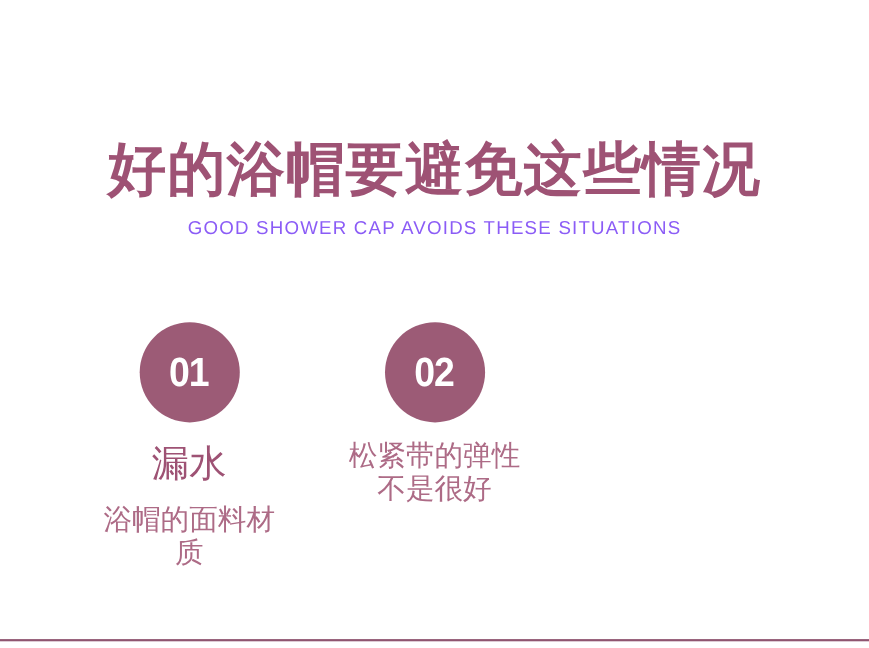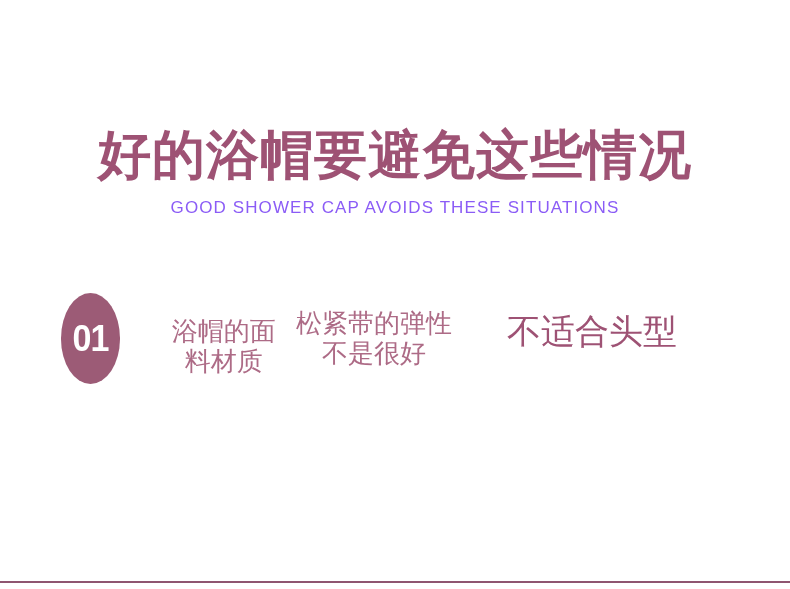--- a/index.html
+++ b/index.html
@@ -62,24 +62,23 @@
     width: 668px;
     display: flex;
     flex-direction: row;
     align-items: flex-start;
     justify-content: space-between;
   }
 
   .item {
     width: 222px;
     display: flex;
-    flex-direction: row;
+    flex-direction: column;
     align-items: center;
     text-align: center;
-    gap: 44px;
   }
 
   .badge {
     width: 91px;
     height: 91px;
     border-radius: 50%;
     background: #9c5b76;
     display: flex;
     align-items: center;
     justify-content: center;
@@ -135,28 +134,31 @@
     <h1 class="main-title">好的浴帽要避免这些情况</h1>
     <p class="sub-title">GOOD SHOWER CAP AVOIDS THESE SITUATIONS</p>
   </div>
 
   <div class="items">
 
     <div class="item">
       <div class="badge">
         <span class="badge-number">01</span>
       </div>
+      <h2 class="item-heading">漏水</h2>
       <p class="item-desc">浴帽的面料材质</p>
     </div>
 
     <div class="item">
+      <div class="badge">
+        <span class="badge-number">02</span>
+      </div>
       <p class="item-desc">松紧带的弹性不是很好</p>
     </div>
 
     <div class="item">
-      <h2 class="item-heading">不适合头型</h2>
     </div>
 
   </div>
 
   <div class="bottom-rule"></div>
 
 </div>
 
 </body></html>

